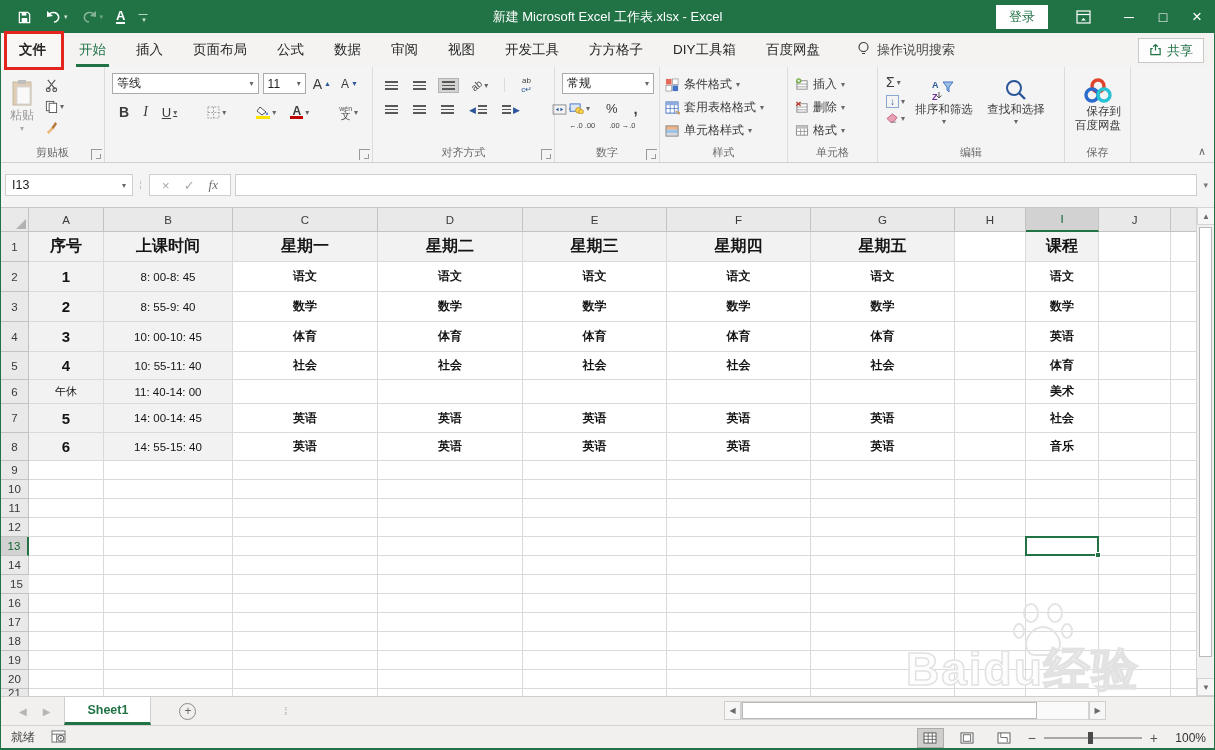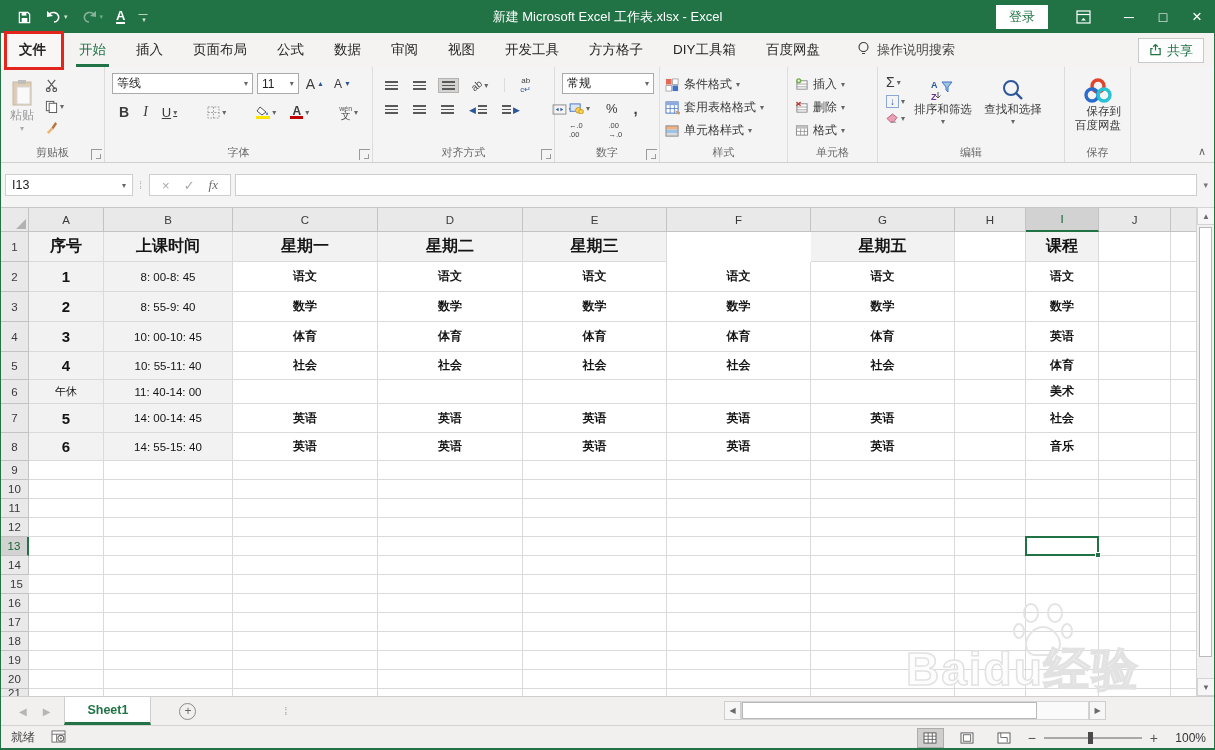--- a/index.html
+++ b/index.html
@@ -25,21 +25,21 @@
   .rtab { padding:0 15px; display:flex; align-items:center; font-size:13.5px; color:#262626; position:relative; cursor:pointer; }
   .rtab.file { background:#f8f7f6; font-weight:bold; padding:0 18px; }
   .rtab.active { color:#217346; }
   .rtab.active::after { content:""; position:absolute; left:12px; right:12px; bottom:0; height:3px; background:#217346; }
   .tellme { display:flex; align-items:center; gap:7px; margin-left:22px; color:#444; font-size:13px; }
   .share-btn { position:absolute; right:10px; top:5px; height:25px; display:flex; align-items:center; gap:5px; border:1px solid #c9c9c9; background:#fdfdfd; color:#217346; font-size:13px; padding:0 10px; cursor:pointer; }
   .annotation-box { position:absolute; left:3px; top:30px; width:60px; height:39px; border:3px solid #e3251d; pointer-events:none; z-index:50; }
 
   
   .ribbon { position:absolute; left:0; top:66px; width:100%; height:96px; background:#f5f4f4; border-bottom:1px solid #d2d0ce; display:flex; }
-  .rgroup { position:relative; height:100%; border-right:1px solid #dedcda; padding:4px 14px 18px 3px; }
+  .rgroup { position:relative; height:100%; border-right:1px solid #dedcda; padding:4px 7px 18px 3px; }
   .rg-label { position:absolute; left:0; right:0; bottom:2px; text-align:center; font-size:11px; color:#6a6a6a; }
   .launcher { position:absolute; right:2px; bottom:2px; width:11px; height:11px; border-left:1px solid #9a9a9a; border-top:1px solid #9a9a9a; }
   .launcher::after { content:""; position:absolute; right:1px; bottom:1px; width:4px; height:4px; border-right:1.5px solid #9a9a9a; border-bottom:1.5px solid #9a9a9a; }
   .bigbtn { display:flex; flex-direction:column; align-items:center; justify-content:center; font-size:12px; color:#3b3b3b; padding:2px 6px; height:68px; cursor:pointer; }
   .bigbtn .dd { font-size:8px; color:#666; }
   .smallbtn { display:flex; align-items:center; gap:2px; font-size:12px; color:#3b3b3b; padding:1px 3px; cursor:pointer; }
   .dd { font-size:8px; color:#666; }
   .row { display:flex; align-items:center; }
   .combo { background:#fff; border:1px solid #ababab; display:flex; align-items:center; justify-content:space-between; font-size:12px; color:#222; padding:1px 4px; height:21px; cursor:pointer; }
   .ic-lines { display:inline-block; width:13px; height:9px; background-image:repeating-linear-gradient(to bottom,#595959 0 1.5px,transparent 1.5px 3.5px); }
@@ -284,21 +284,20 @@
         </span>
         <span class="vline-sep"></span>
         <span class="smallbtn">
           <span style="display:inline-flex;flex-direction:column;align-items:center;line-height:7px;">
             <span style="font-size:7px;color:#555;">wén</span>
             <span style="font-size:10px;">文</span>
           </span>
             <span class="dd">▾</span>
         </span>
       </div>
-      <div class="rg-label"><span>字体</span></div>
       <span class="launcher"></span>
     </div>
 
     <div class="rgroup" style="width:182px;">
       <div class="row" style="gap:9px;padding:5px 6px 0 6px;">
         <span class="smallbtn">
             <span class="ic-lines"></span>
           </span>
         <span class="smallbtn">
             <span class="ic-lines"></span>
@@ -536,20 +535,21 @@
       <div class="chead" style="left: 954px; top: 0px; width: 71px; height: 24px;">H</div>
       <div class="chead sel" style="left: 1025px; top: 0px; width: 73px; height: 24px;">I</div>
       <div class="chead" style="left: 1098px; top: 0px; width: 72px; height: 24px;">J</div>
       <div class="chead" style="left: 1170px; top: 0px; width: 27px; height: 24px;"></div>
       <div class="rhead" style="left: 0px; top: 24px; width: 28px; height: 30px;">1</div>
       <div class="cell hdr1 gray" style="left: 28px; top: 24px; width: 75px; height: 30px;">序号</div>
       <div class="cell hdr1 gray" style="left: 103px; top: 24px; width: 129px; height: 30px;">上课时间</div>
       <div class="cell hdr1 gray" style="left: 232px; top: 24px; width: 145px; height: 30px;">星期一</div>
       <div class="cell hdr1 gray" style="left: 377px; top: 24px; width: 145px; height: 30px;">星期二</div>
       <div class="cell hdr1 gray" style="left: 522px; top: 24px; width: 144px; height: 30px;">星期三</div>
+      <div class="cell hdr1 gray" style="left: 666px; top: 24px; width: 144px; height: 30px;">星期四</div>
       <div class="cell hdr1 gray" style="left: 810px; top: 24px; width: 144px; height: 30px;">星期五</div>
       <div class="cell hdr1" style="left: 954px; top: 24px; width: 71px; height: 30px;"></div>
       <div class="cell hdr1 gray" style="left: 1025px; top: 24px; width: 73px; height: 30px;">课程</div>
       <div class="cell hdr1" style="left: 1098px; top: 24px; width: 72px; height: 30px;"></div>
       <div class="cell hdr1" style="left: 1170px; top: 24px; width: 27px; height: 30px;"></div>
       <div class="rhead" style="left: 0px; top: 54px; width: 28px; height: 30px;">2</div>
       <div class="cell gray num" style="left: 28px; top: 54px; width: 75px; height: 30px;">1</div>
       <div class="cell gray time" style="left: 103px; top: 54px; width: 129px; height: 30px;">8: 00-8: 45</div>
       <div class="cell subj" style="left: 232px; top: 54px; width: 145px; height: 30px;">语文</div>
       <div class="cell subj" style="left: 377px; top: 54px; width: 145px; height: 30px;">语文</div>

